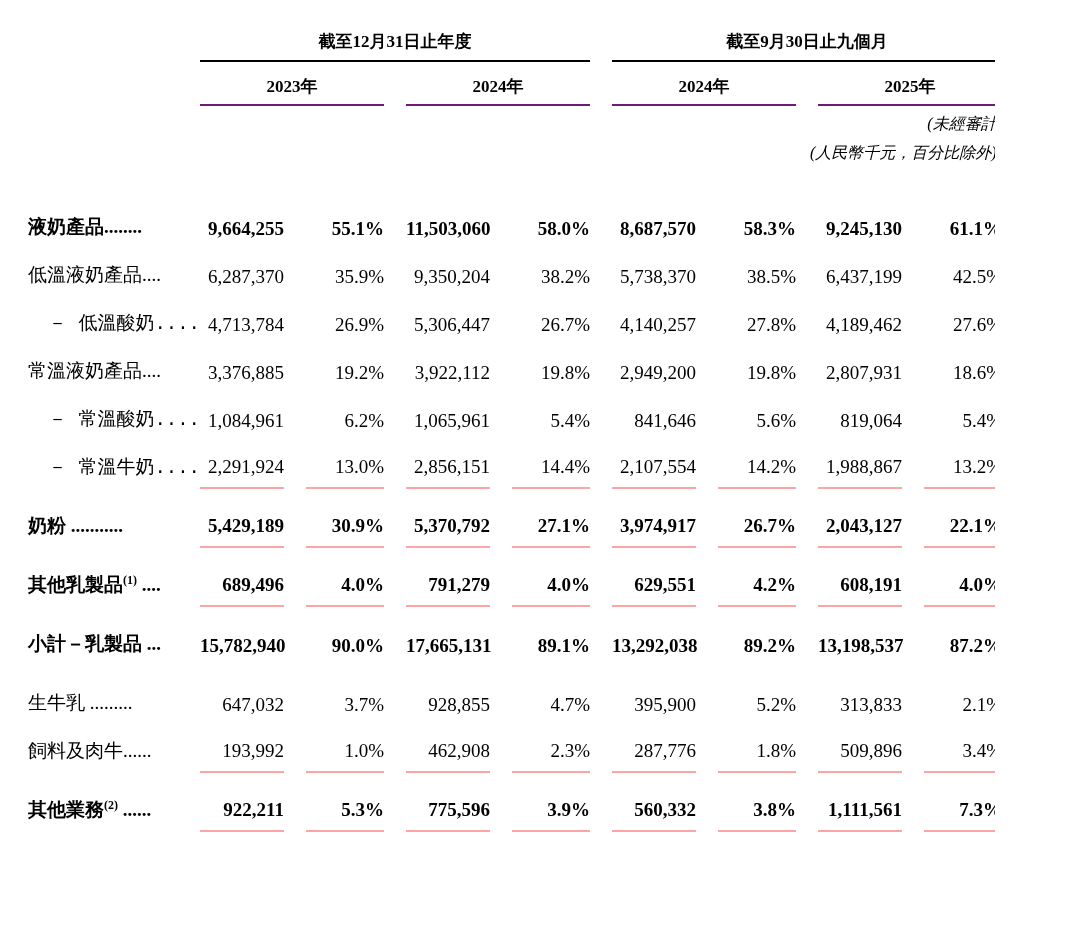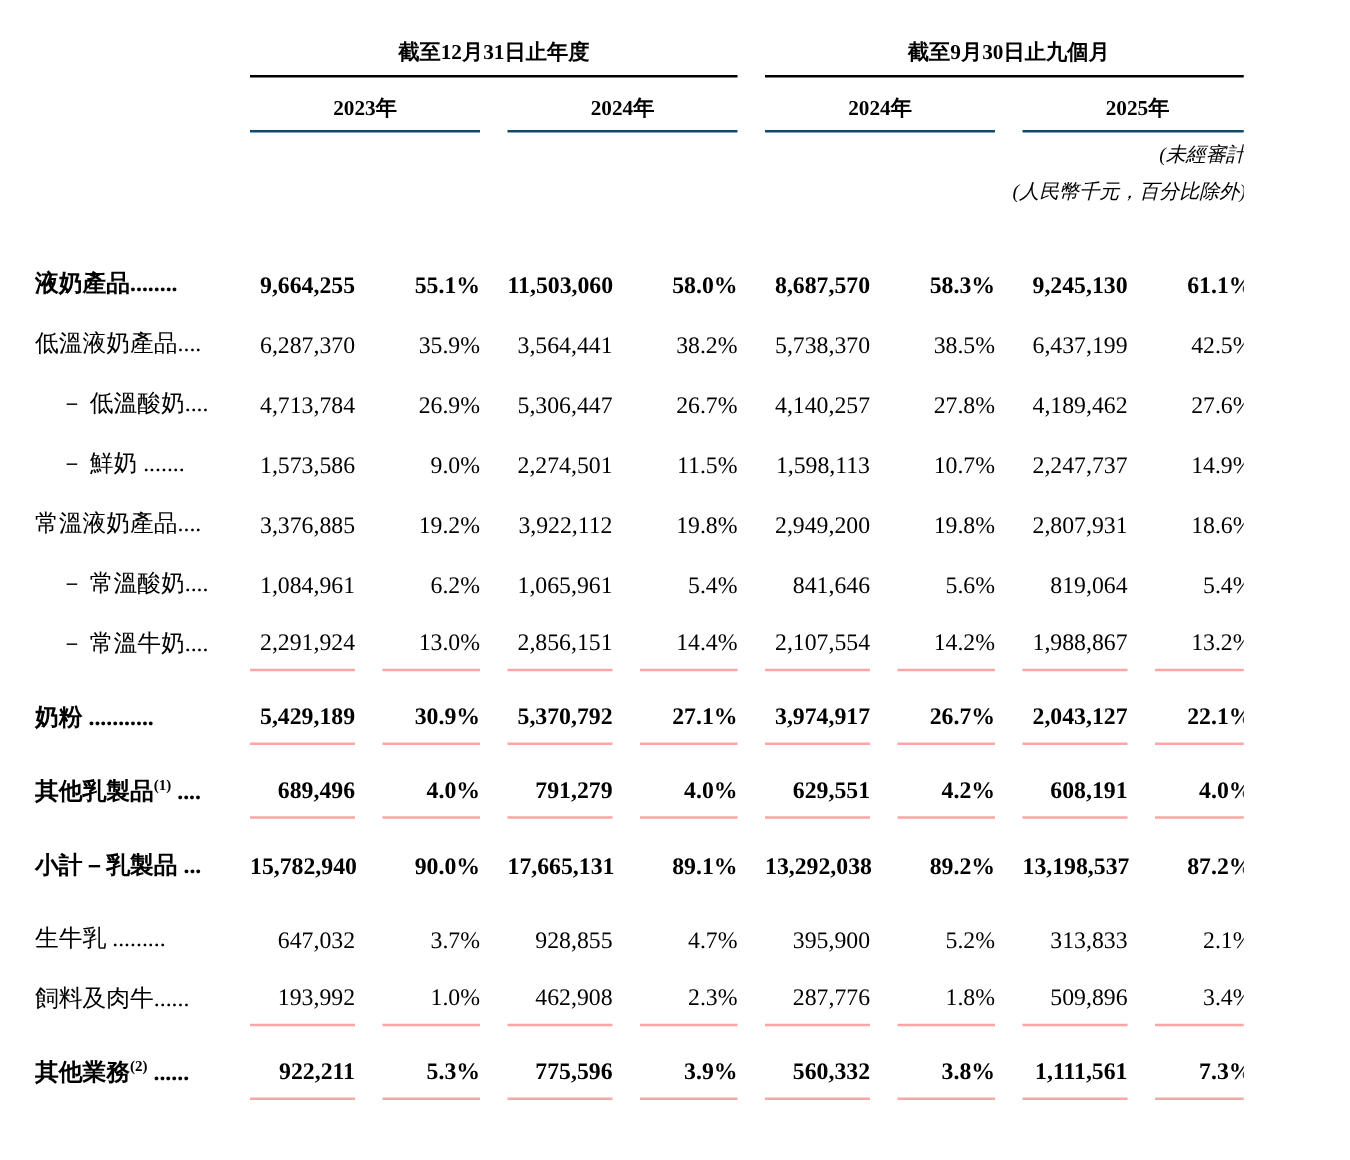--- a/index.html
+++ b/index.html
@@ -24,37 +24,37 @@
   col.c-pct   { width:78px; }
   th, td { margin:0; }
 
   
   th.grp {
     font-size:17px; font-weight:bold; text-align:center;
     padding:6px 0 7px; border-bottom:2px solid #000; white-space:nowrap;
   }
   th.yr {
     font-size:17px; font-weight:bold; 
-    padding:13px 0 6px; border-bottom:2px solid #0c4a6e; white-space:nowrap;
+    padding:13px 0 6px; border-bottom:2px solid #701a75; white-space:nowrap;
   }
   td.note {
     font-style:italic; font-size:16px; text-align:right;
     padding:8px 0 0; white-space:nowrap;
   }
 
   
   tbody td {
     font-size:19px; vertical-align:bottom;
     padding:13px 0 9px; white-space:nowrap;
   }
   tbody td.lbl { text-align:left; }
   tbody td.lbl sup { font-size:12px; line-height:0; }
   tbody td.val, tbody td.pct { text-align:right; }
   .b { font-weight:bold;margin-left:24px; }
-  td.ind { padding-left:20px; }
+  td.ind { padding-left:20px;font-family:Liberation Mono, monospace; }
   td.u  { border-bottom:2px solid #fca5a5; }
   tr.gap > td   { padding-top:24px; }
   tr.first > td { padding-top:50px; }
 </style>
 </head>
 <body>
 
 <div class="page">
   <table class="fin">
     <colgroup>
@@ -99,50 +99,39 @@
           <td class="pct b">58.0%</td>
           <td class="val b">8,687,570</td>
           <td class="pct b">58.3%</td>
           <td class="val b">9,245,130</td>
           <td class="pct b">61.1%</td>
         </tr>
         <tr>
           <td class="lbl"><span>低溫液奶產品....</span></td>
           <td class="val">6,287,370</td>
           <td class="pct">35.9%</td>
-          <td class="val">3,564,441</td>
+          <td class="val">9,350,204</td>
           <td class="pct">38.2%</td>
           <td class="val">5,738,370</td>
           <td class="pct">38.5%</td>
           <td class="val">6,437,199</td>
           <td class="pct">42.5%</td>
         </tr>
         <tr>
           <td class="lbl ind"><span>－ 低溫酸奶....</span></td>
           <td class="val">4,713,784</td>
           <td class="pct">26.9%</td>
           <td class="val">5,306,447</td>
           <td class="pct">26.7%</td>
           <td class="val">4,140,257</td>
           <td class="pct">27.8%</td>
           <td class="val">4,189,462</td>
           <td class="pct">27.6%</td>
         </tr>
         <tr>
-          <td class="lbl ind"><span>－ 鮮奶 .......</span></td>
-          <td class="val">1,573,586</td>
-          <td class="pct">9.0%</td>
-          <td class="val">2,274,501</td>
-          <td class="pct">11.5%</td>
-          <td class="val">1,598,113</td>
-          <td class="pct">10.7%</td>
-          <td class="val">2,247,737</td>
-          <td class="pct">14.9%</td>
-        </tr>
-        <tr>
           <td class="lbl"><span>常溫液奶產品....</span></td>
           <td class="val">3,376,885</td>
           <td class="pct">19.2%</td>
           <td class="val">3,922,112</td>
           <td class="pct">19.8%</td>
           <td class="val">2,949,200</td>
           <td class="pct">19.8%</td>
           <td class="val">2,807,931</td>
           <td class="pct">18.6%</td>
         </tr>

